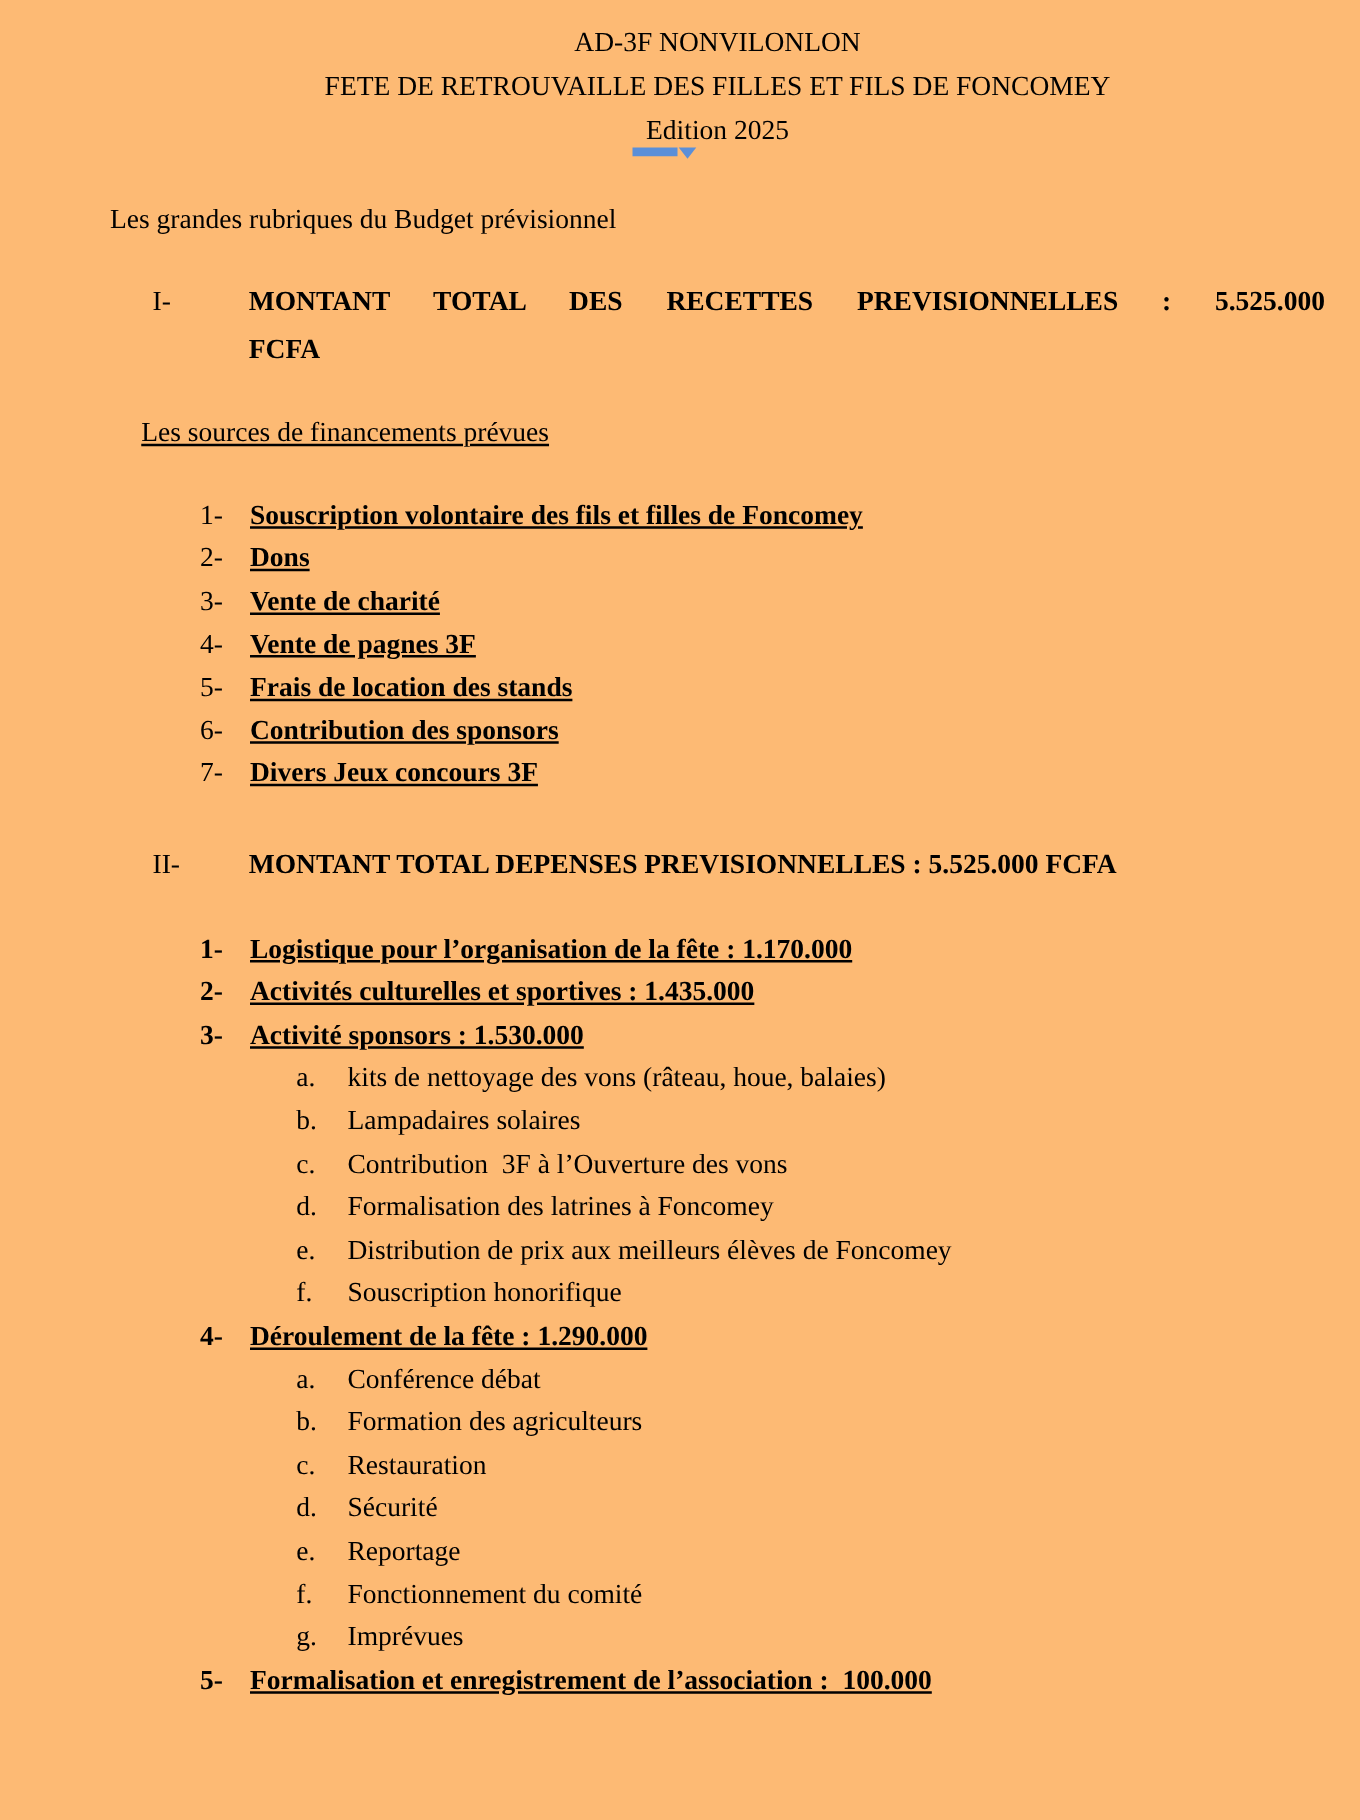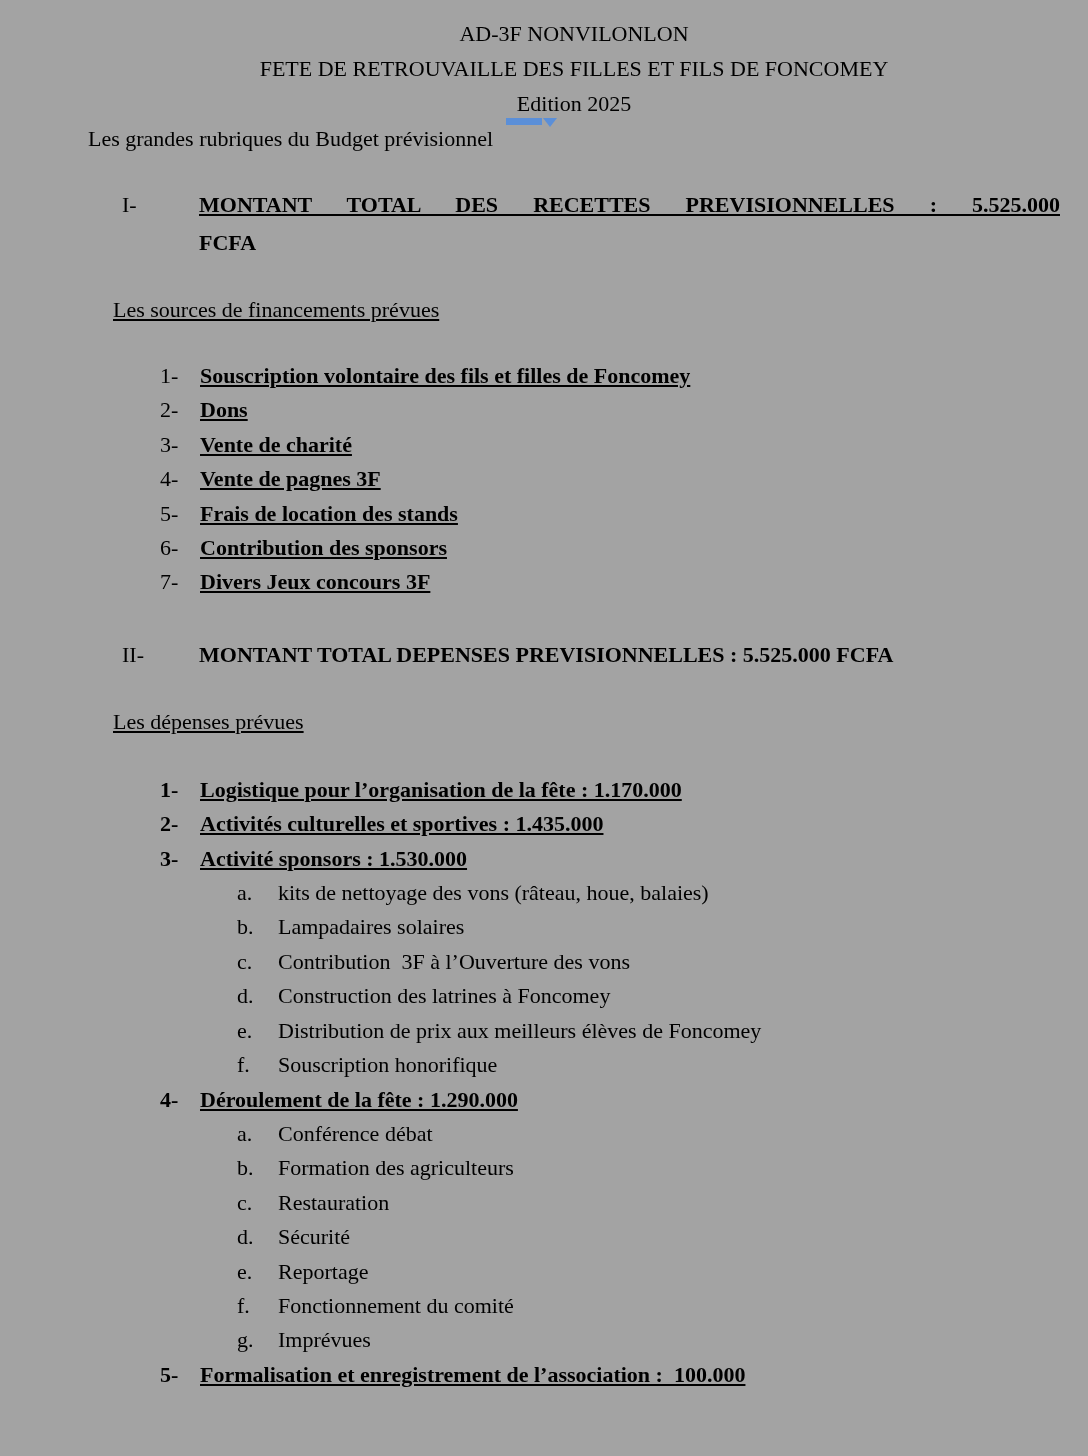--- a/index.html
+++ b/index.html
@@ -1,21 +1,21 @@
 <!DOCTYPE html>
 <html><head>
 <meta charset="utf-8">
 <style>
   * { margin: 0; padding: 0; box-sizing: border-box; }
   html, body { background: #ffffff; }
   .page {
     position: relative;
     width: 1088px;
     height: 1456px;
-    background: #a3a3a3;
+    background: #fdba74;
     font-family: "Liberation Serif", "DejaVu Serif", serif;
     font-size: 22px;
     color: #000000;
     overflow: hidden;
   }
   .content {
     position: absolute;
     left: 88px;
     top: 16px;
     width: 972px;
@@ -34,36 +34,35 @@
   }
   .sugg-arrow {
     position: absolute;
     left: 543px; top: 118px;
     width: 0; height: 0;
     border-left: 7px solid transparent;
     border-right: 7px solid transparent;
     border-top: 9px solid #5b8fd8;
   }
 
-  .intro { line-height: 35px; }
+  .intro { margin-top: 36px; line-height: 35px; }
 
   
   .rn-heading {
     display: flex;
     margin-top: 30px;
     margin-left: 34px;
     line-height: 38px;
   }
   .rn-heading .rn-num { width: 77px; flex: none; font-weight: normal; }
   .rn-heading .rn-body { flex: 1; font-weight: bold; }
   .rn-body .just-line {
     text-align: justify;
     text-align-last: justify;
     white-space: normal;
-    text-decoration: underline;
   }
   .rn-heading2 { margin-top: 37px; line-height: 35px; }
 
   .subheading {
     margin-top: 30px;
     margin-left: 25px;
     line-height: 35px;
     text-decoration: underline;
   }
   .subheading2 { margin-top: 32px; }
@@ -146,21 +145,20 @@
         <span class="n bindtext">7-</span>
         <span class="t bold bindtext">Divers Jeux concours 3F</span>
       </div>
     </div>
 
     <div class="rn-heading rn-heading2">
       <span class="rn-num bindtext">II-</span>
       <span class="rn-body bindtext">MONTANT TOTAL DEPENSES PREVISIONNELLES : 5.525.000 FCFA</span>
     </div>
 
-    <div class="subheading subheading2 bindtext">Les dépenses prévues</div>
 
     <div class="numlist numlist2">
 
       <div class="numrow">
         <span class="n bold bindtext">1-</span>
         <span class="t bold bindtext">Logistique pour l’organisation de la fête : 1.170.000</span>
       </div>
 
       <div class="numrow">
         <span class="n bold bindtext">2-</span>
@@ -178,21 +176,21 @@
       <div class="subrow">
         <span class="l bindtext">b.</span>
         <span class="t bindtext">Lampadaires solaires</span>
       </div>
       <div class="subrow">
         <span class="l bindtext">c.</span>
         <span class="t bindtext">Contribution  3F à l’Ouverture des vons</span>
       </div>
       <div class="subrow">
         <span class="l bindtext">d.</span>
-        <span class="t bindtext">Construction des latrines à Foncomey</span>
+        <span class="t bindtext">Formalisation des latrines à Foncomey</span>
       </div>
       <div class="subrow">
         <span class="l bindtext">e.</span>
         <span class="t bindtext">Distribution de prix aux meilleurs élèves de Foncomey</span>
       </div>
       <div class="subrow">
         <span class="l bindtext">f.</span>
         <span class="t bindtext">Souscription honorifique</span>
       </div>
 

